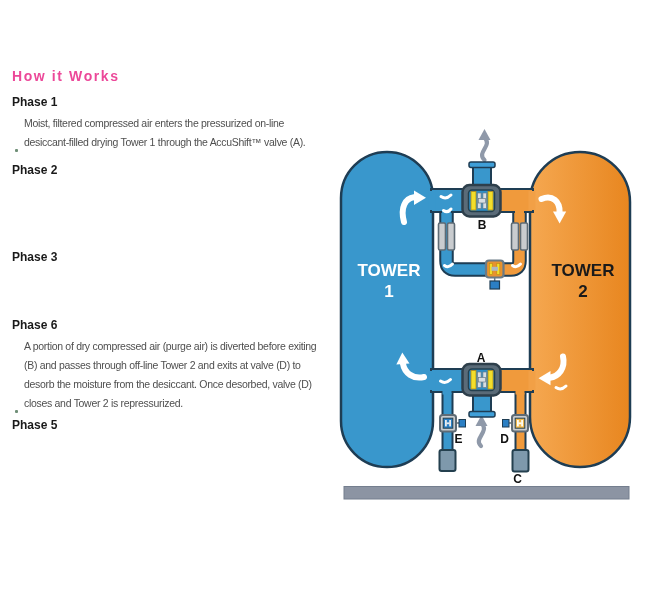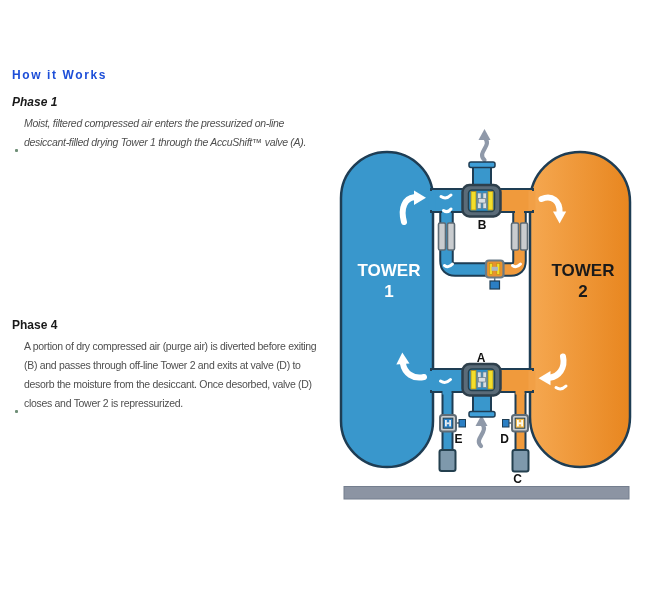--- a/index.html
+++ b/index.html
@@ -3,24 +3,24 @@
 <meta charset="utf-8">
 <style>
   html,body{margin:0;padding:0;}
   body{
     width:650px;height:605px;background:#ffffff;position:relative;overflow:hidden;
     font-family:"Liberation Sans","DejaVu Sans",sans-serif;
   }
   .text-col{position:absolute;left:12px;top:0;width:312px;}
   .main-heading{
     position:absolute;left:0;top:68px;
-    font-size:12px;font-weight:bold;letter-spacing:1.6px;color:#1d4ed8;
+    font-size:14px;font-weight:bold;letter-spacing:1.6px;color:#ec4899;
   }
   .phase{position:absolute;left:0;width:305px;}
-  .phase:nth-child(1){top:95px;font-style:italic;}
+  .phase:nth-child(1){top:95px;}
   .phase:nth-child(2){top:163px;}
   .phase:nth-child(3){top:250px;}
   .phase:nth-child(4){top:318px;}
   .phase:nth-child(5){top:418px;}
   .phase:nth-child(6){top:483px;}
   .phase-title{font-size:12px;font-weight:bold;color:#1a1a1a;margin-bottom:5px;}
   .bullet-row{display:flex;align-items:flex-end;}
   .dot{
     width:3px;height:3px;border-radius:1px;background:#6F8F77;
     margin:8px 6px 0 3px;flex:0 0 3px;
@@ -41,31 +41,34 @@
   <div class="main-heading">How it Works</div>
   <div>
       <div class="phase">
         <div class="phase-title">Phase 1</div>
         <div class="bullet-row">
           <span class="dot"></span>
           <span class="bullet-text">Moist, filtered compressed air enters the pressurized on-line desiccant-filled drying Tower 1 through the AccuShift™ valve (A).</span>
         </div>
       </div>
       <div class="phase">
-      </div>
-      <div class="phase">
-      </div>
-      <div class="phase">
-        <div class="phase-title">Phase 4</div>
+        <div class="phase-title">Phase 2</div>
+      </div>
+      <div class="phase">
+        <div class="phase-title">Phase 3</div>
+      </div>
+      <div class="phase">
+        <div class="phase-title">Phase 6</div>
         <div class="bullet-row">
           <span class="dot"></span>
           <span class="bullet-text">A portion of dry compressed air (purge air) is diverted before exiting (B) and passes through off-line Tower 2 and exits at valve (D) to desorb the moisture from the desiccant. Once desorbed, valve (D) closes and Tower 2 is repressurized.</span>
         </div>
       </div>
       <div class="phase">
+        <div class="phase-title">Phase 5</div>
       </div>
       <div class="phase">
       </div>
     </div>
 </div>
 
 <svg width="650" height="605" viewBox="0 0 650 605">
   <defs>
     <linearGradient id="t2grad" x1="0" y1="0" x2="1" y2="0">
       <stop offset="0" stop-color="#F5A851"></stop>

